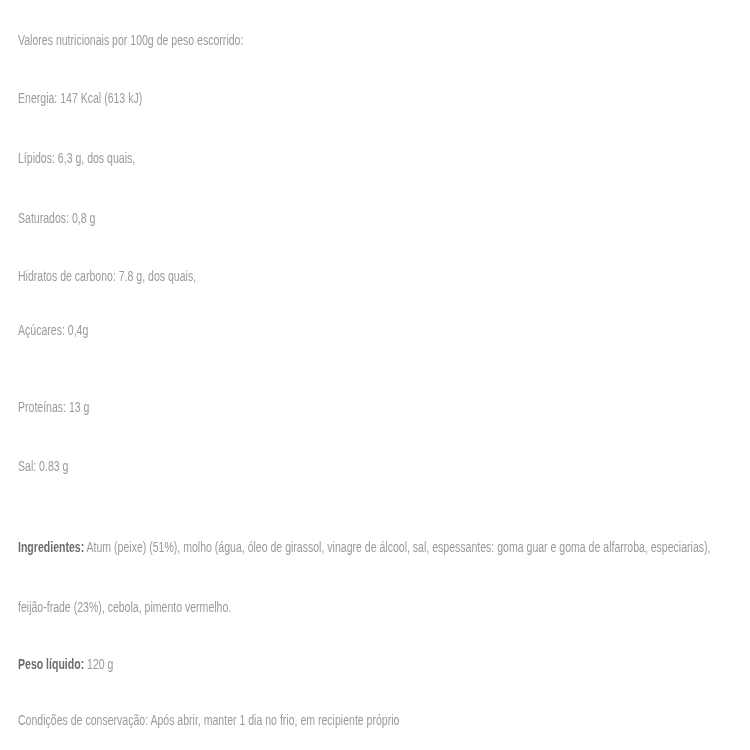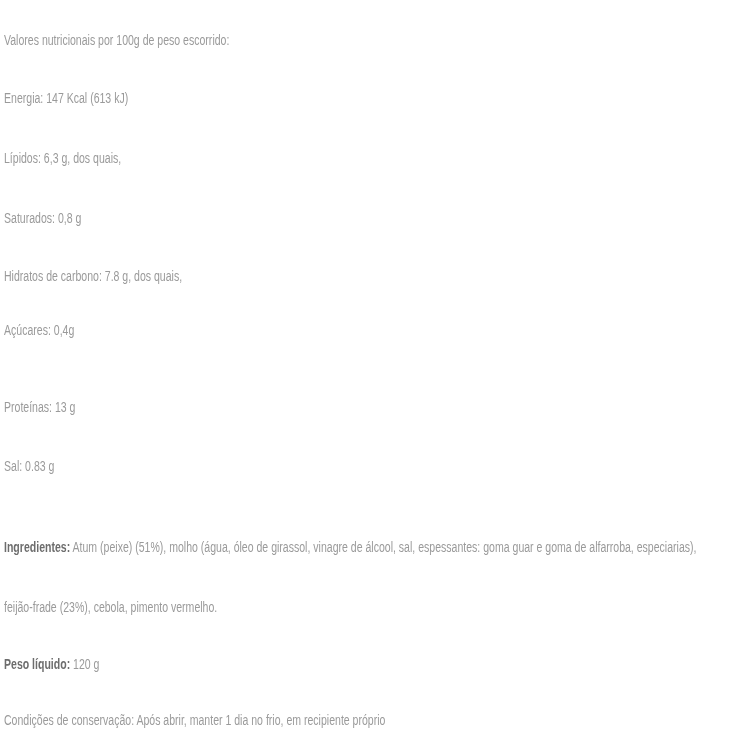--- a/index.html
+++ b/index.html
@@ -11,20 +11,21 @@
     width: 750px;
     height: 750px;
     position: relative;
     overflow: hidden;
     font-family: "Liberation Sans", sans-serif;
   }
   .page {
     position: absolute;
     inset: 0;
     background: #ffffff;
+    margin-left: 14px;
   }
   .line {
     position: absolute;
     left: 4px;
     font-size: 15.5px;
     line-height: 20px;
     color: #9a9a9a;
     white-space: nowrap;
     transform: scale(0.68, 1);
     transform-origin: 0 50%;

